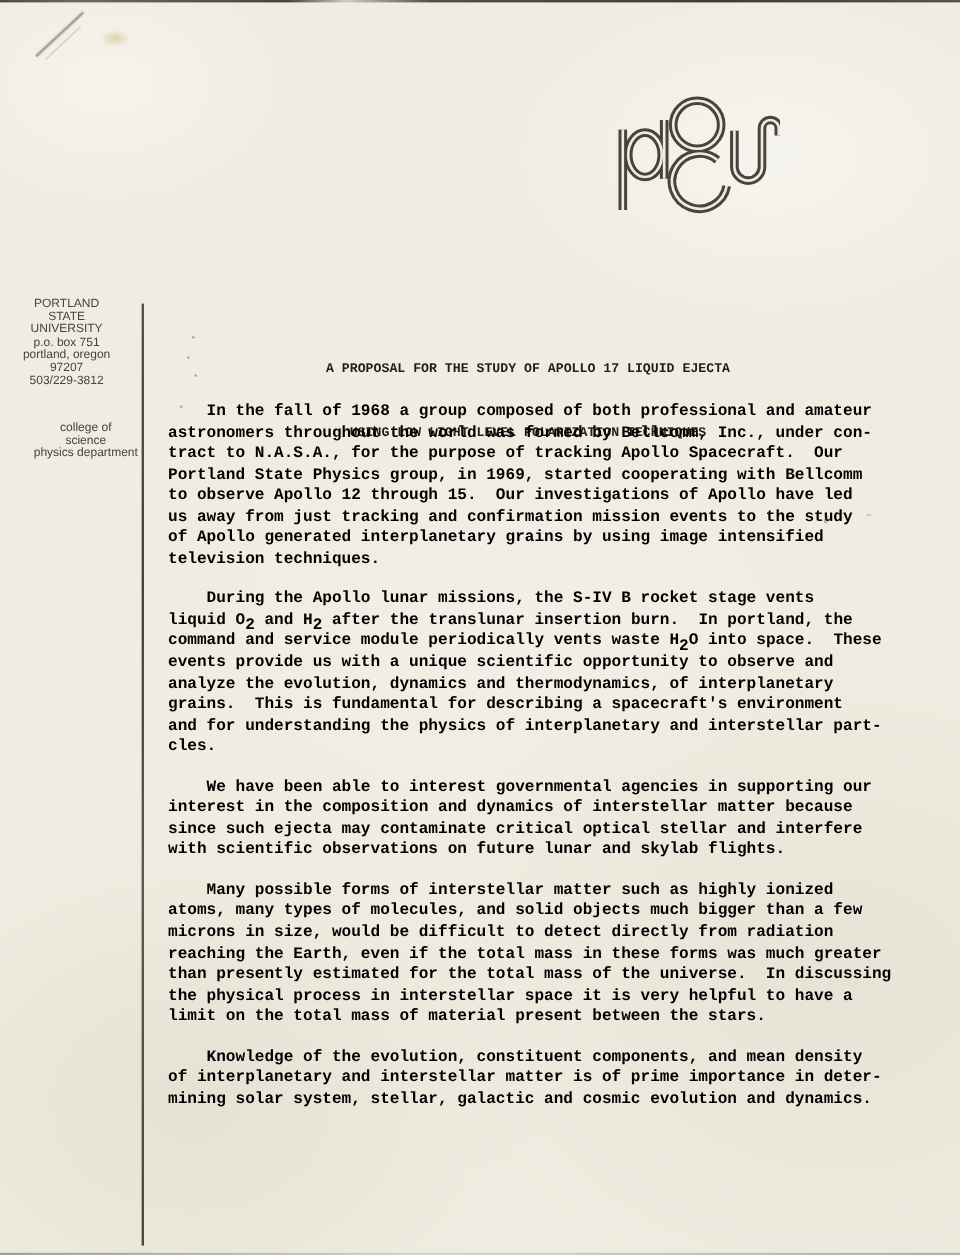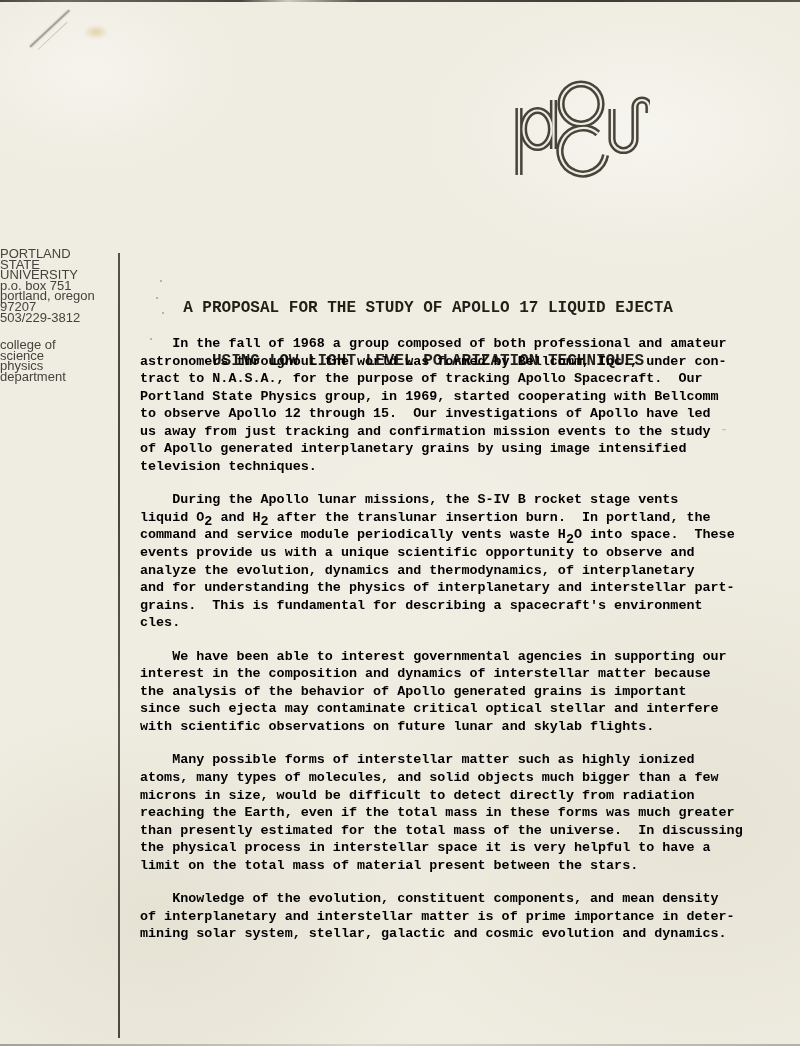--- a/index.html
+++ b/index.html
@@ -25,32 +25,32 @@
     background:rgba(105,99,86,0.55); transform:rotate(-43deg); transform-origin:left center;
     border-radius:2px; box-shadow:0 0 2px rgba(105,99,86,0.35); }
   .crease-2 { position:absolute; left:38px; top:49px; width:40px; height:1px;
     background:rgba(130,124,108,0.35); transform:rotate(-43deg); transform-origin:left center; }
   .stain { position:absolute; left:84px; top:25px; width:24px; height:14px; border-radius:50%;
     background:radial-gradient(ellipse, rgba(205,176,96,0.5), rgba(205,176,96,0) 72%); filter:blur(1px); }
 
   .logo { position:absolute; left:505px; top:78px; }
 
   .letterhead-main, .letterhead-dept {
-    position:absolute; left:0; width:111px; text-align:left;
-    font-family:"Liberation Sans",sans-serif; font-size:13px; line-height:10.6px;
+    position:absolute; left:0; width:111px; text-align:center;
+    font-family:"Liberation Sans",sans-serif; font-size:10px; line-height:10.6px;
     color:#45433d;
   }
   .letterhead-main { top:249px; }
-  .letterhead-dept { top:340px; }
+  .letterhead-dept { top:352px;margin-left:16px; }
 
   .rule { position:absolute; left:118px; top:253px; width:1.6px; height:785px;
     background:linear-gradient(180deg,#54524a,#45443d 30%,#5b5950 60%,#4a4841); }
 
-  .doc-title { position:absolute; left:128px; top:264px; width:600px; text-align:center;
-    font-weight:bold; font-size:16px; line-height:17.8px; color:#221f19; white-space:pre; }
+  .doc-title { position:absolute; left:140px; top:264px; width:600px; text-align:center;
+    font-weight:bold; font-size:11px; line-height:17.8px; color:#221f19; white-space:pre; }
 
   .doc-body { position:absolute; left:140px; top:335px; width:612px;
     font-size:13.4px; line-height:17.55px; font-weight:bold; color:#000000; }
   .para { margin:0; }
   .para + .para { margin-top:16px; }
   .tline { white-space:pre; }
   .sub { position:relative; top:0.32em; }
 
   .pencil { position:absolute; font-family:"DejaVu Serif",serif; font-style:italic;
     font-size:9px; color:rgba(100,94,78,0.7); }
@@ -126,28 +126,27 @@
       <div class="tline">us away from just tracking and confirmation mission events to the study</div>
       <div class="tline">of Apollo generated interplanetary grains by using image intensified</div>
       <div class="tline">television techniques.</div>
     </div>
     <div class="para">
       <div class="tline">    During the Apollo lunar missions, the S-IV B rocket stage vents</div>
       <div class="tline"><span>liquid O</span><span class="sub">2</span><span> and H</span><span class="sub">2</span><span> after the translunar insertion burn.  In portland, the</span></div>
       <div class="tline"><span>command and service module periodically vents waste H</span><span class="sub">2</span><span>O into space.  These</span></div>
       <div class="tline">events provide us with a unique scientific opportunity to observe and</div>
       <div class="tline">analyze the evolution, dynamics and thermodynamics, of interplanetary</div>
+      <div class="tline">grains.  This is fundamental for describing a spacecraft's environment</div>
       <div class="tline">and for understanding the physics of interplanetary and interstellar part-</div>
-      <div class="tline">grains.  This is fundamental for describing a spacecraft's environment</div>
       <div class="tline">cles.</div>
     </div>
     <div class="para">
       <div class="tline">    We have been able to interest governmental agencies in supporting our</div>
       <div class="tline">interest in the composition and dynamics of interstellar matter because</div>
-      <div class="tline">the analysis of the behavior of Apollo generated grains is important</div>
       <div class="tline">since such ejecta may contaminate critical optical stellar and interfere</div>
       <div class="tline">with scientific observations on future lunar and skylab flights.</div>
     </div>
     <div class="para">
       <div class="tline">    Many possible forms of interstellar matter such as highly ionized</div>
       <div class="tline">atoms, many types of molecules, and solid objects much bigger than a few</div>
       <div class="tline">microns in size, would be difficult to detect directly from radiation</div>
       <div class="tline">reaching the Earth, even if the total mass in these forms was much greater</div>
       <div class="tline">than presently estimated for the total mass of the universe.  In discussing</div>
       <div class="tline">the physical process in interstellar space it is very helpful to have a</div>

